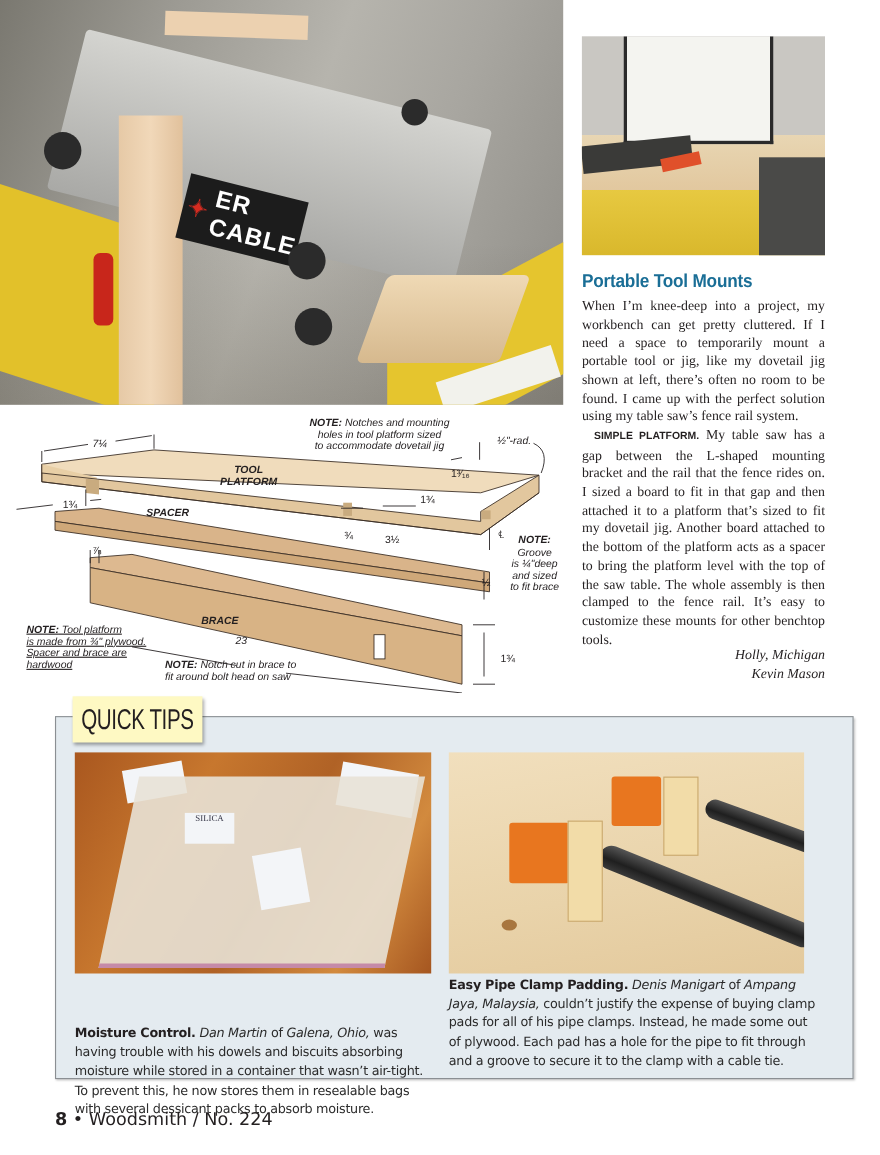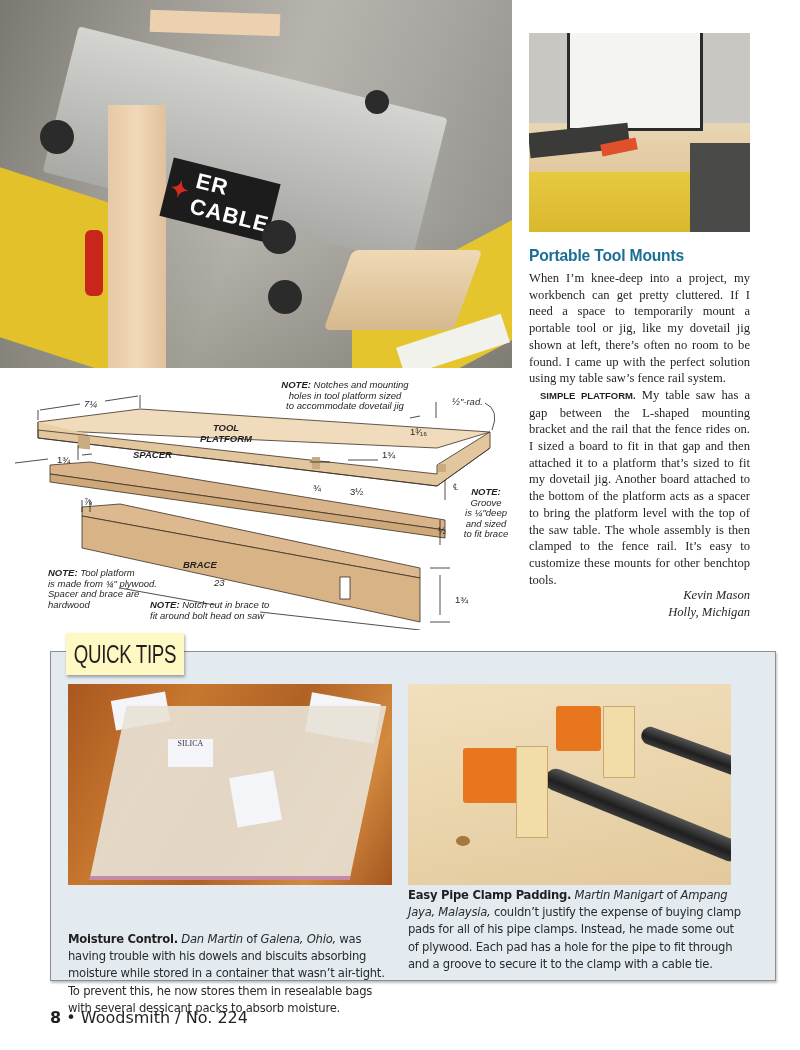--- a/index.html
+++ b/index.html
@@ -95,22 +95,22 @@
   <div class="clamp"></div>
   <div class="clamp-tip"></div>
 </div>
 
 <div id="article-title">Portable Tool Mounts</div>
 <div id="article-body">
   <p>When I’m knee-deep into a project, my workbench can get pretty cluttered. If I need a space to temporarily mount a portable tool or jig, like my dovetail jig shown at left, there’s often no room to be found. I came up with the perfect solution using my table saw’s fence rail system.</p>
   <p><span class="runin">SIMPLE PLATFORM.</span><span> My table saw has a gap between the L-shaped mounting bracket and the rail that the fence rides on. I sized a board to fit in that gap and then attached it to a platform that’s sized to fit my dovetail jig. Another board attached to the bottom of the platform acts as a spacer to bring the platform level with the top of the saw table. The whole assembly is then clamped to the fence rail. It’s easy to customize these mounts for other benchtop tools.</span></p>
 </div>
 <div id="byline">
+  <div>Holly, Michigan</div>
   <div>Kevin Mason</div>
-  <div>Holly, Michigan</div>
 </div>
 
 <div id="diagram">
   <svg width="520" height="260" viewBox="0 0 520 260">
 
     <polygon points="38,52 140,39 490,62 437,78 38,60" fill="#f0dcbc" stroke="#3b2f25" stroke-width="0.8"></polygon>
     <polygon points="38,52 38,60 88,72 88,64" fill="#e8cfa6"></polygon>
     <polygon points="38,60 437,104 437,95 490,62 490,78 437,116 38,68" fill="#e2c79e" stroke="#3b2f25" stroke-width="0.8"></polygon>
     <path d="M38,52 L38,68 L437,116 L490,78" fill="none" stroke="#3b2f25" stroke-width="0.8"></path>
     <rect x="78" y="57" width="12" height="13" fill="#c9ab7f" transform="skewY(6)"></rect>
@@ -155,35 +155,35 @@
   </div>
   <div class="dim" style="left:84px;top:29px;font-style:italic;">7¼</div>
   <div class="dim" style="left:452px;top:27px;font-style:italic;">½"-rad.</div>
   <div class="plabel" style="left:196px;top:53px;text-align:center;width:60px;">
     <div>TOOL</div>
     <div>PLATFORM</div>
   </div>
   <div class="dim" style="left:410px;top:57px;">1³⁄₁₆</div>
   <div class="dim" style="left:382px;top:80px;">1¾</div>
   <div class="dim" style="left:57px;top:85px;">1¾</div>
-  <div class="plabel" style="left:133px;top:80px;font-style:italic;">SPACER</div>
+  <div class="plabel" style="left:133px;top:92px;font-style:italic;">SPACER</div>
   <div class="dim" style="left:313px;top:113px;">¾</div>
   <div class="dim" style="left:350px;top:117px;">3½</div>
   <div class="dim" style="left:453px;top:112px;">℄</div>
   <div class="note" style="left:456px;top:117px;text-align:center;width:60px;">
     <b>NOTE:</b><br>
     <span>Groove</span><br>
     <span>is ¼"deep</span><br>
     <span>and sized</span><br>
     <span>to fit brace</span>
   </div>
   <div class="dim" style="left:84px;top:127px;">⅞</div>
   <div class="dim" style="left:438px;top:156px;">½</div>
   <div class="plabel" style="left:183px;top:176px;margin-top:14px;">BRACE</div>
-  <div class="note" style="left:48px;top:198px;width:150px;">
+  <div class="note" style="left:24px;top:198px;width:150px;text-decoration:underline;">
     <b>NOTE:</b><span> Tool platform</span><br>
     <span>is made from ¾" plywood.</span><br>
     <span>Spacer and brace are</span><br>
     <span>hardwood</span>
   </div>
   <div class="dim" style="left:214px;top:208px;font-style:italic;">23</div>
   <div class="dim" style="left:455px;top:225px;">1¾</div>
   <div class="note" style="left:150px;top:230px;width:160px;">
     <b>NOTE:</b><span> Notch cut in brace to</span><br>
     <span>fit around bolt head on saw</span>
@@ -212,20 +212,20 @@
   <div class="pad" style="left:195px;top:22px;width:30px;height:70px;"></div>
   <div style="position:absolute;left:48px;top:152px;width:14px;height:10px;border-radius:50%;background:#a8763f;"></div>
 </div>
 
 <div class="qt-text" id="qt-text-1">
   <b>Moisture Control.</b>
   <i>Dan Martin</i><span> of </span><i>Galena, Ohio,</i><span> was having trouble with his dowels and biscuits absorbing moisture while stored in a container that wasn’t air-tight. To prevent this, he now stores them in resealable bags with several dessicant packs to absorb moisture.</span>
 </div>
 <div class="qt-text" id="qt-text-2">
   <b>Easy Pipe Clamp Padding.</b>
-  <i>Martin Manigart</i><span> of </span><i>Ampang Jaya, Malaysia,</i><span> couldn’t justify the expense of buying clamp pads for all of his pipe clamps. Instead, he made some out of plywood. Each pad has a hole for the pipe to fit through and a groove to secure it to the clamp with a cable tie.</span>
+  <i>Denis Manigart</i><span> of </span><i>Ampang Jaya, Malaysia,</i><span> couldn’t justify the expense of buying clamp pads for all of his pipe clamps. Instead, he made some out of plywood. Each pad has a hole for the pipe to fit through and a groove to secure it to the clamp with a cable tie.</span>
 </div>
 
 <div id="footer">
   <b>8</b>
   <span>•</span>
   <span>Woodsmith / No. 224</span>
 </div>
 
 </body></html>

